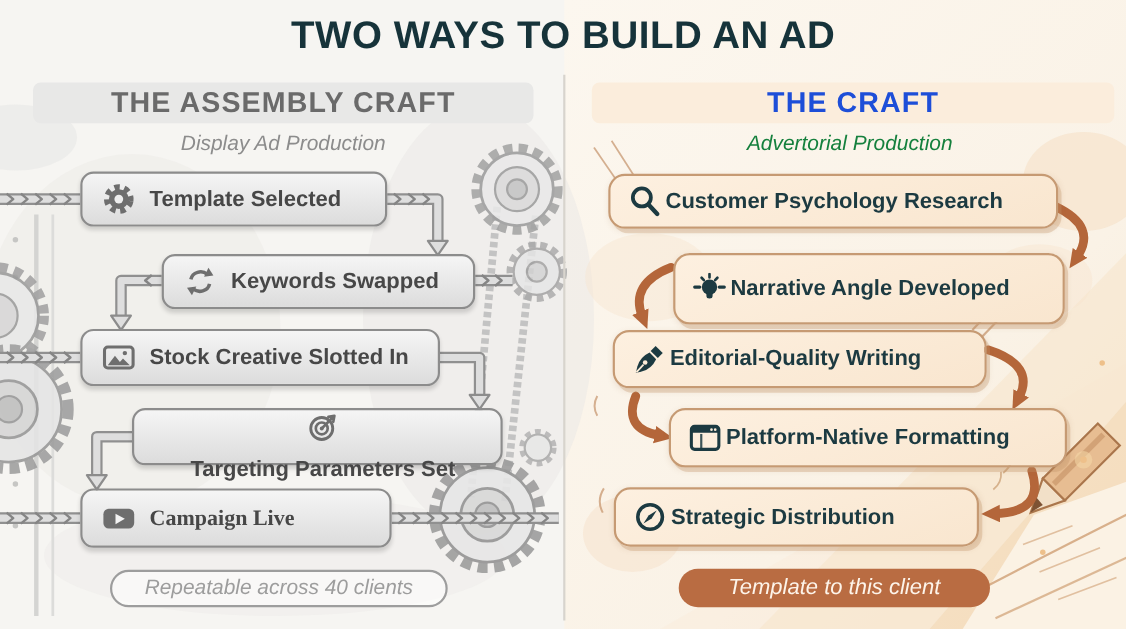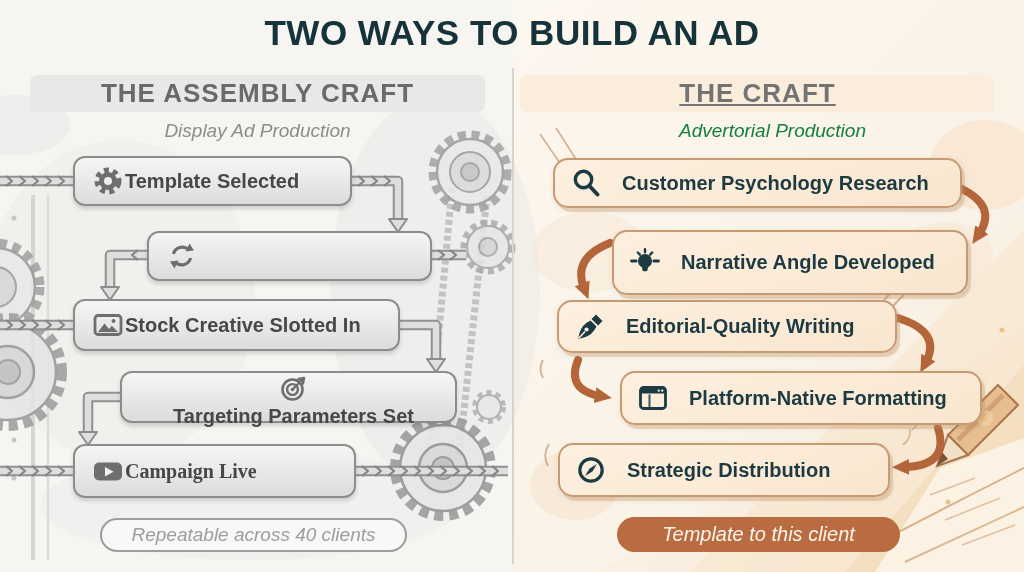--- a/index.html
+++ b/index.html
@@ -14,51 +14,51 @@
 
   .main-title {
     position:absolute; top:13px; left:0; width:100%; text-align:center;
     font-size:35px; font-weight:bold; letter-spacing:.5px; color:#16333a; z-index:4;
   }
 
   .hdr { position:absolute; height:37px; border-radius:7px; z-index:3;
          display:flex; align-items:center; justify-content:center;
          font-weight:bold; font-size:26px; letter-spacing:1px; }
   .lhdr { left:30px;  top:75px; width:455px; background:#e8e8e7; color:#6a6a6a; }
-  .rhdr { left:520px; top:75px; width:475px; background:#fbeddc; color:#737373;text-decoration:underline; }
+  .rhdr { left:538px; top:75px; width:475px; background:#fbeddc; color:#1d4ed8; }
 
   .sub { position:absolute; top:120px; font-style:italic; font-size:19px; z-index:3; text-align:center; }
   .lsub { left:20px;  width:475px; color:#8c8c8c; }
   .rsub { left:535px; width:475px; color:#15803d; }
 
   .lbox {
     position:absolute; box-sizing:border-box; z-index:3;
-    display:flex; align-items:center; gap:2px; padding:0 8px 0 18px;
+    display:flex; align-items:center; gap:13px; padding:0 8px 0 18px;
     background:linear-gradient(180deg,#f5f5f5,#dcdcdc);
     border:2.5px solid #8c8c8c; border-radius:12px;
     box-shadow:0 3px 4px rgba(0,0,0,.15);
     color:#474747; font-weight:bold; font-size:20px; white-space:nowrap;
   }
   .rbox {
     position:absolute; box-sizing:border-box; z-index:3;
-    display:flex; align-items:center; gap:21px; padding:0 8px 0 16px;
+    display:flex; align-items:center; gap:4px; padding:0 8px 0 16px;
     background:linear-gradient(160deg,#fdf0e0,#f9e6cf);
     border:2px solid #c69a73; border-radius:15px;
     box-shadow:3px 4px 0 rgba(197,150,107,.32), 1px 2px 6px rgba(150,100,60,.15);
     color:#1c3a41; font-weight:bold; font-size:20px; white-space:nowrap;
   }
   .lb1 { left:73px;  top:156px; width:279px; height:50px; }
   .lb2 { left:147px; top:231px; width:285px; height:50px; }
   .lb3 { left:73px;  top:299px; width:327px; height:52px; }
   .lb4 { left:120px; top:371px; width:337px; height:52px;flex-direction:column; }
   .lb5 { left:73px;  top:444px; width:283px; height:54px;font-family:Liberation Serif, serif; }
   .rb1 { left:553px; top:158px; width:409px; height:50px; }
   .rb2 { left:612px; top:230px; width:356px; height:65px; }
   .rb3 { left:557px; top:300px; width:340px; height:53px; }
-  .rb4 { left:608px; top:371px; width:362px; height:54px;margin-left:12px; }
+  .rb4 { left:608px; top:371px; width:362px; height:54px; }
   .rb5 { left:558px; top:443px; width:332px; height:54px; }
 
   .icon { width:30px; height:30px; flex:0 0 auto; }
 
   .pill { position:absolute; box-sizing:border-box; z-index:3; border-radius:19px;
           display:flex; align-items:center; justify-content:center; font-size:19px;font-style:italic; }
   .lpill { left:100px; top:518px; width:307px; height:34px;
            border:2.5px solid #9d9d9d; color:#9d9d9d; background:rgba(255,255,255,.55); }
   .rpill { left:617px; top:517px; width:283px; height:35px;
            background:#b96c42; color:#fdf4ea; font-size:20px; }
@@ -209,20 +209,21 @@
     <span>Template Selected</span>
   </div>
 
   <div class="lbox lb2">
     <svg class="icon" viewBox="0 0 30 30">
       <path d="M6.5 13 A9 8.5 0 0 1 21.5 8.5" fill="none" stroke="#6e6e6e" stroke-width="3.2"></path>
       <polygon points="22.5,2.5 27,9.5 18.5,10.5" fill="#6e6e6e"></polygon>
       <path d="M23.5 17 A9 8.5 0 0 1 8.5 21.5" fill="none" stroke="#6e6e6e" stroke-width="3.2"></path>
       <polygon points="7.5,27.5 3,20.5 11.5,19.5" fill="#6e6e6e"></polygon>
     </svg>
+    <span>Keywords Swapped</span>
   </div>
 
   <div class="lbox lb3">
     <svg class="icon" viewBox="0 0 30 30">
       <rect x="2" y="5.5" width="26" height="19" rx="3" fill="none" stroke="#6e6e6e" stroke-width="2.8"></rect>
       <circle cx="20.5" cy="11" r="2" fill="#6e6e6e"></circle>
       <path d="M5 22 L11.5 13.5 L16 19 L18.8 15.8 L25 22 Z" fill="#6e6e6e"></path>
     </svg>
     <span>Stock Creative Slotted In</span>
   </div>

